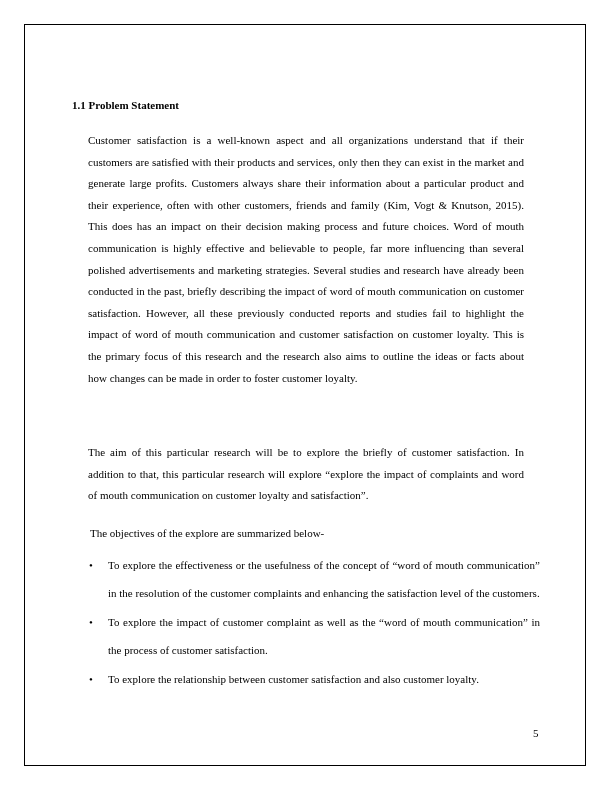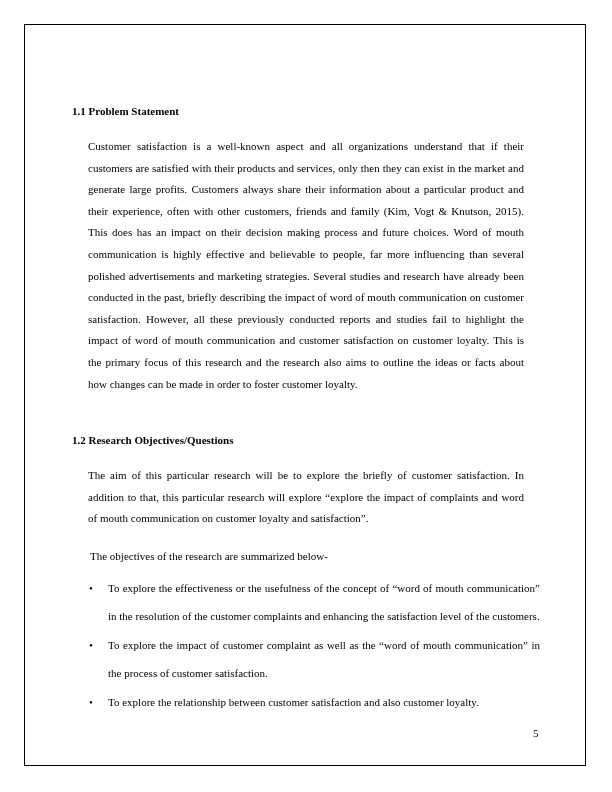--- a/index.html
+++ b/index.html
@@ -20,21 +20,21 @@
       left: 24px;
       top: 24px;
       width: 562px;
       height: 742px;
       border: 1px solid #000000;
       box-sizing: border-box;
     }
     .content {
       position: absolute;
       left: 72px;
-      top: 103px;
+      top: 97px;
       width: 468px;
       font-size: 11px;
     }
     h2.section-heading {
       font-size: 11px;
       font-weight: bold;
       margin: 0;
       line-height: 17px;
     }
     p.body {
@@ -81,24 +81,23 @@
 <body>
 
 <div class="page-border"></div>
 
 <div class="content">
   <h2 class="section-heading">1.1 Problem Statement</h2>
   <p class="body">Customer satisfaction is a well-known aspect and all organizations understand that if their customers are satisfied with their products and services, only then they can exist in the market and generate large profits. Customers always share their information about a particular product and their experience, often with other customers, friends and family (Kim, Vogt &amp; Knutson, 2015). This does has an impact on their decision making process and future choices. Word of mouth communication is highly effective and believable to people, far more influencing than several polished advertisements and marketing strategies. Several studies and research have already been conducted in the past, briefly describing the impact of word of mouth communication on customer satisfaction. However, all these previously conducted reports and studies fail to highlight the impact of word of mouth communication and customer satisfaction on customer loyalty. This is the primary focus of this research and the research also aims to outline the ideas or facts about how changes can be made in order to foster customer loyalty.</p>
 
   <div class="gap-section"></div>
 
-  <h2 class="section-heading">1.2 Research Objectives/Questions</h2>
   <p class="body">The aim of this particular research will be to explore the briefly of customer satisfaction. In addition to that, this particular research will explore “explore the impact of complaints and word of mouth communication on customer loyalty and satisfaction”.</p>
 
-  <p class="intro">The objectives of the research are summarized below-</p>
+  <p class="intro">The objectives of the explore are summarized below-</p>
 
   <ul class="objectives">
     <li>
       <span class="bullet">•</span>
       <span>To explore the effectiveness or the usefulness of the concept of “word of mouth communication” in the resolution of the customer complaints and enhancing the satisfaction level of the customers.</span>
     </li>
     <li>
       <span class="bullet">•</span>
       <span>To explore the impact of customer complaint as well as the “word of mouth communication” in the process of customer satisfaction.</span>
     </li>

